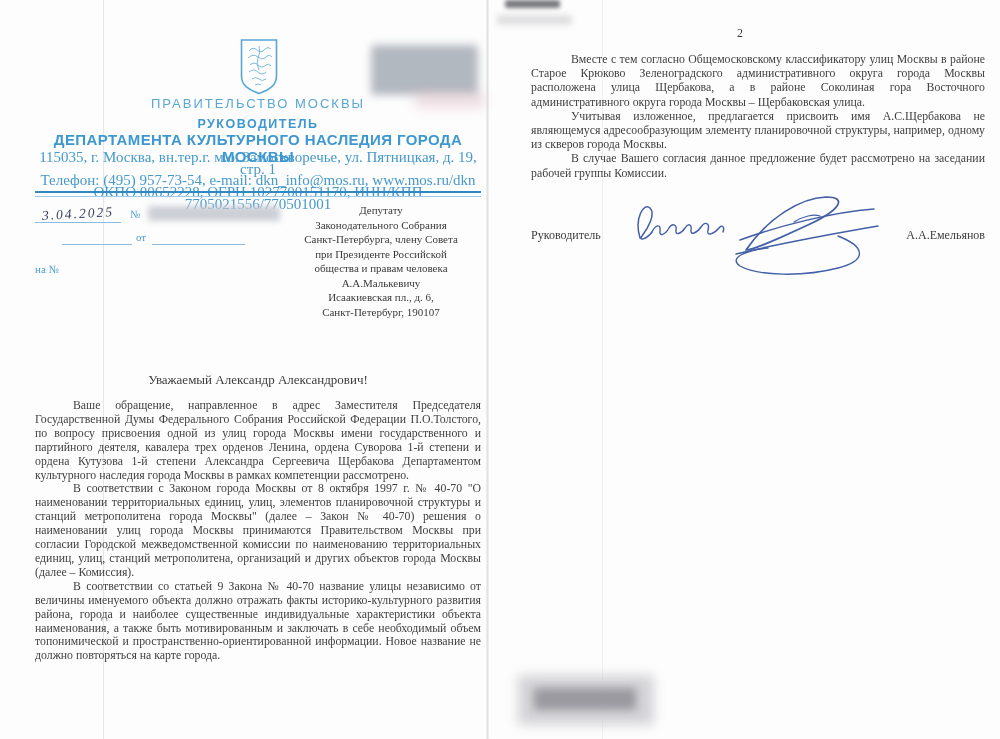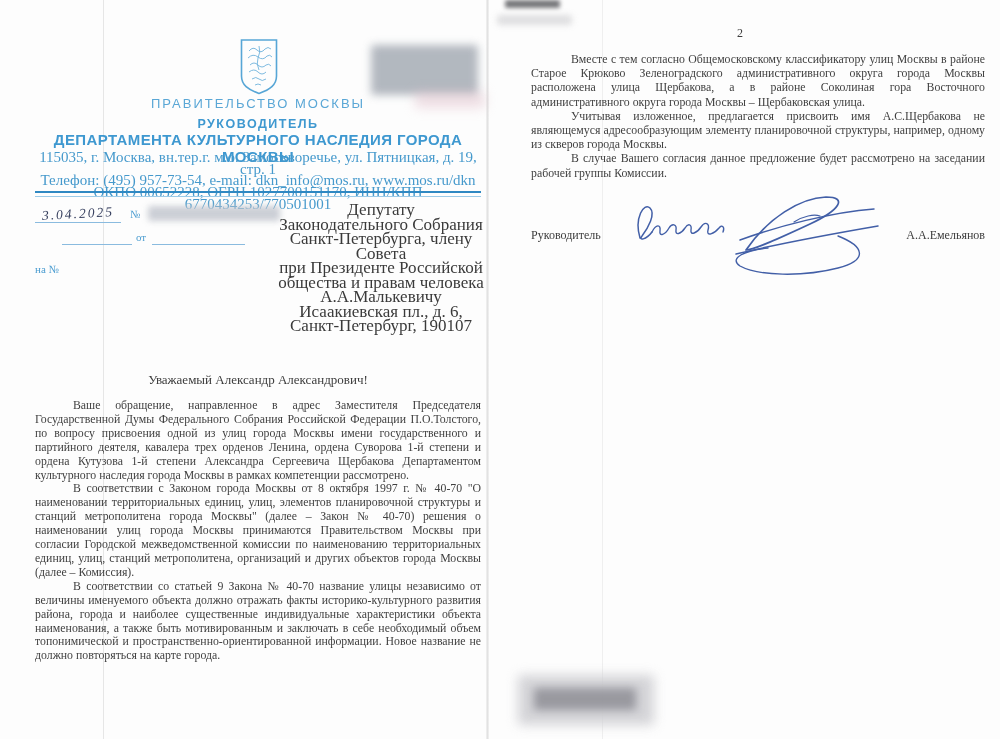--- a/index.html
+++ b/index.html
@@ -32,21 +32,21 @@
 
   
   .ref-label { position:absolute; font-size:11px; color:#4a9cd0; }
   .ref-line { position:absolute; border-bottom:1px solid #8abbdf; height:12px; }
   .handwriting { position:absolute; left:42px; top:206px; font-size:13.5px;
     font-style:italic; font-weight:500; letter-spacing:2px; color:#363f5e;
     transform:rotate(-3deg); }
 
   
   .recipient { position:absolute; left:276px; top:203px; width:210px;
-    text-align:center; font-size:17px; line-height:14.5px; color:#3a3a3a; }
+    text-align:center; font-size:11px; line-height:14.5px; color:#3a3a3a; }
   .recipient span { display:block; }
 
   
   .body-col { position:absolute; left:35px; top:368px; width:446px; }
   .salutation { text-align:center; font-size:13px; margin:4px 0 11px 0; }
   .para { margin:0; text-align:justify; text-indent:38px;
     font-size:11.8px; line-height:13.9px; color:#3f3f3f; }
 
   .body-col2 { position:absolute; left:531px; top:52px; width:454px; }
   .body-col2 .para { line-height:14.2px; text-indent:40px; }
@@ -86,21 +86,21 @@
 
     <div class="redact" style="left:371px; top:45px; width:107px; height:50px; background:#9aa1ab; filter:blur(4px); opacity:.75;"></div>
     <div class="redact" style="left:415px; top:92px; width:70px; height:16px; background:#e0bfca; filter:blur(6px); opacity:.5;"></div>
 
     <div class="lh-center org-name">ПРАВИТЕЛЬСТВО МОСКВЫ</div>
     <div class="lh-center title1">РУКОВОДИТЕЛЬ</div>
     <div class="lh-center title2">ДЕПАРТАМЕНТА КУЛЬТУРНОГО НАСЛЕДИЯ ГОРОДА МОСКВЫ</div>
     <div class="lh-center addr-block">
       <span style="display:block;">115035, г. Москва, вн.тер.г. м.о. Замоскворечье, ул. Пятницкая, д. 19, стр. 1</span>
       <span style="display:block;">Телефон: (495) 957-73-54, e-mail: dkn_info@mos.ru, www.mos.ru/dkn</span>
-      <span style="display:block;">ОКПО 00652228, ОГРН 1027700151170, ИНН/КПП 6770434253/770501001</span>
+      <span style="display:block;">ОКПО 00652228, ОГРН 1027700151170, ИНН/КПП 7705021556/770501001</span>
     </div>
     <div class="divider"></div>
 
     <div class="handwriting">3.04.2025</div>
     <div class="ref-line" style="left:35px; top:210px; width:86px;"></div>
     <div class="ref-label" style="left:130px; top:208px;">№</div>
     <div class="redact" style="left:148px; top:206px; width:132px; height:15px; background:#c3c7cf; filter:blur(3px); opacity:.85;"></div>
 
     <div class="ref-label" style="left:35px; top:231px;margin-top:32px;">на №</div>
     <div class="ref-line" style="left:62px; top:232px; width:70px;"></div>

